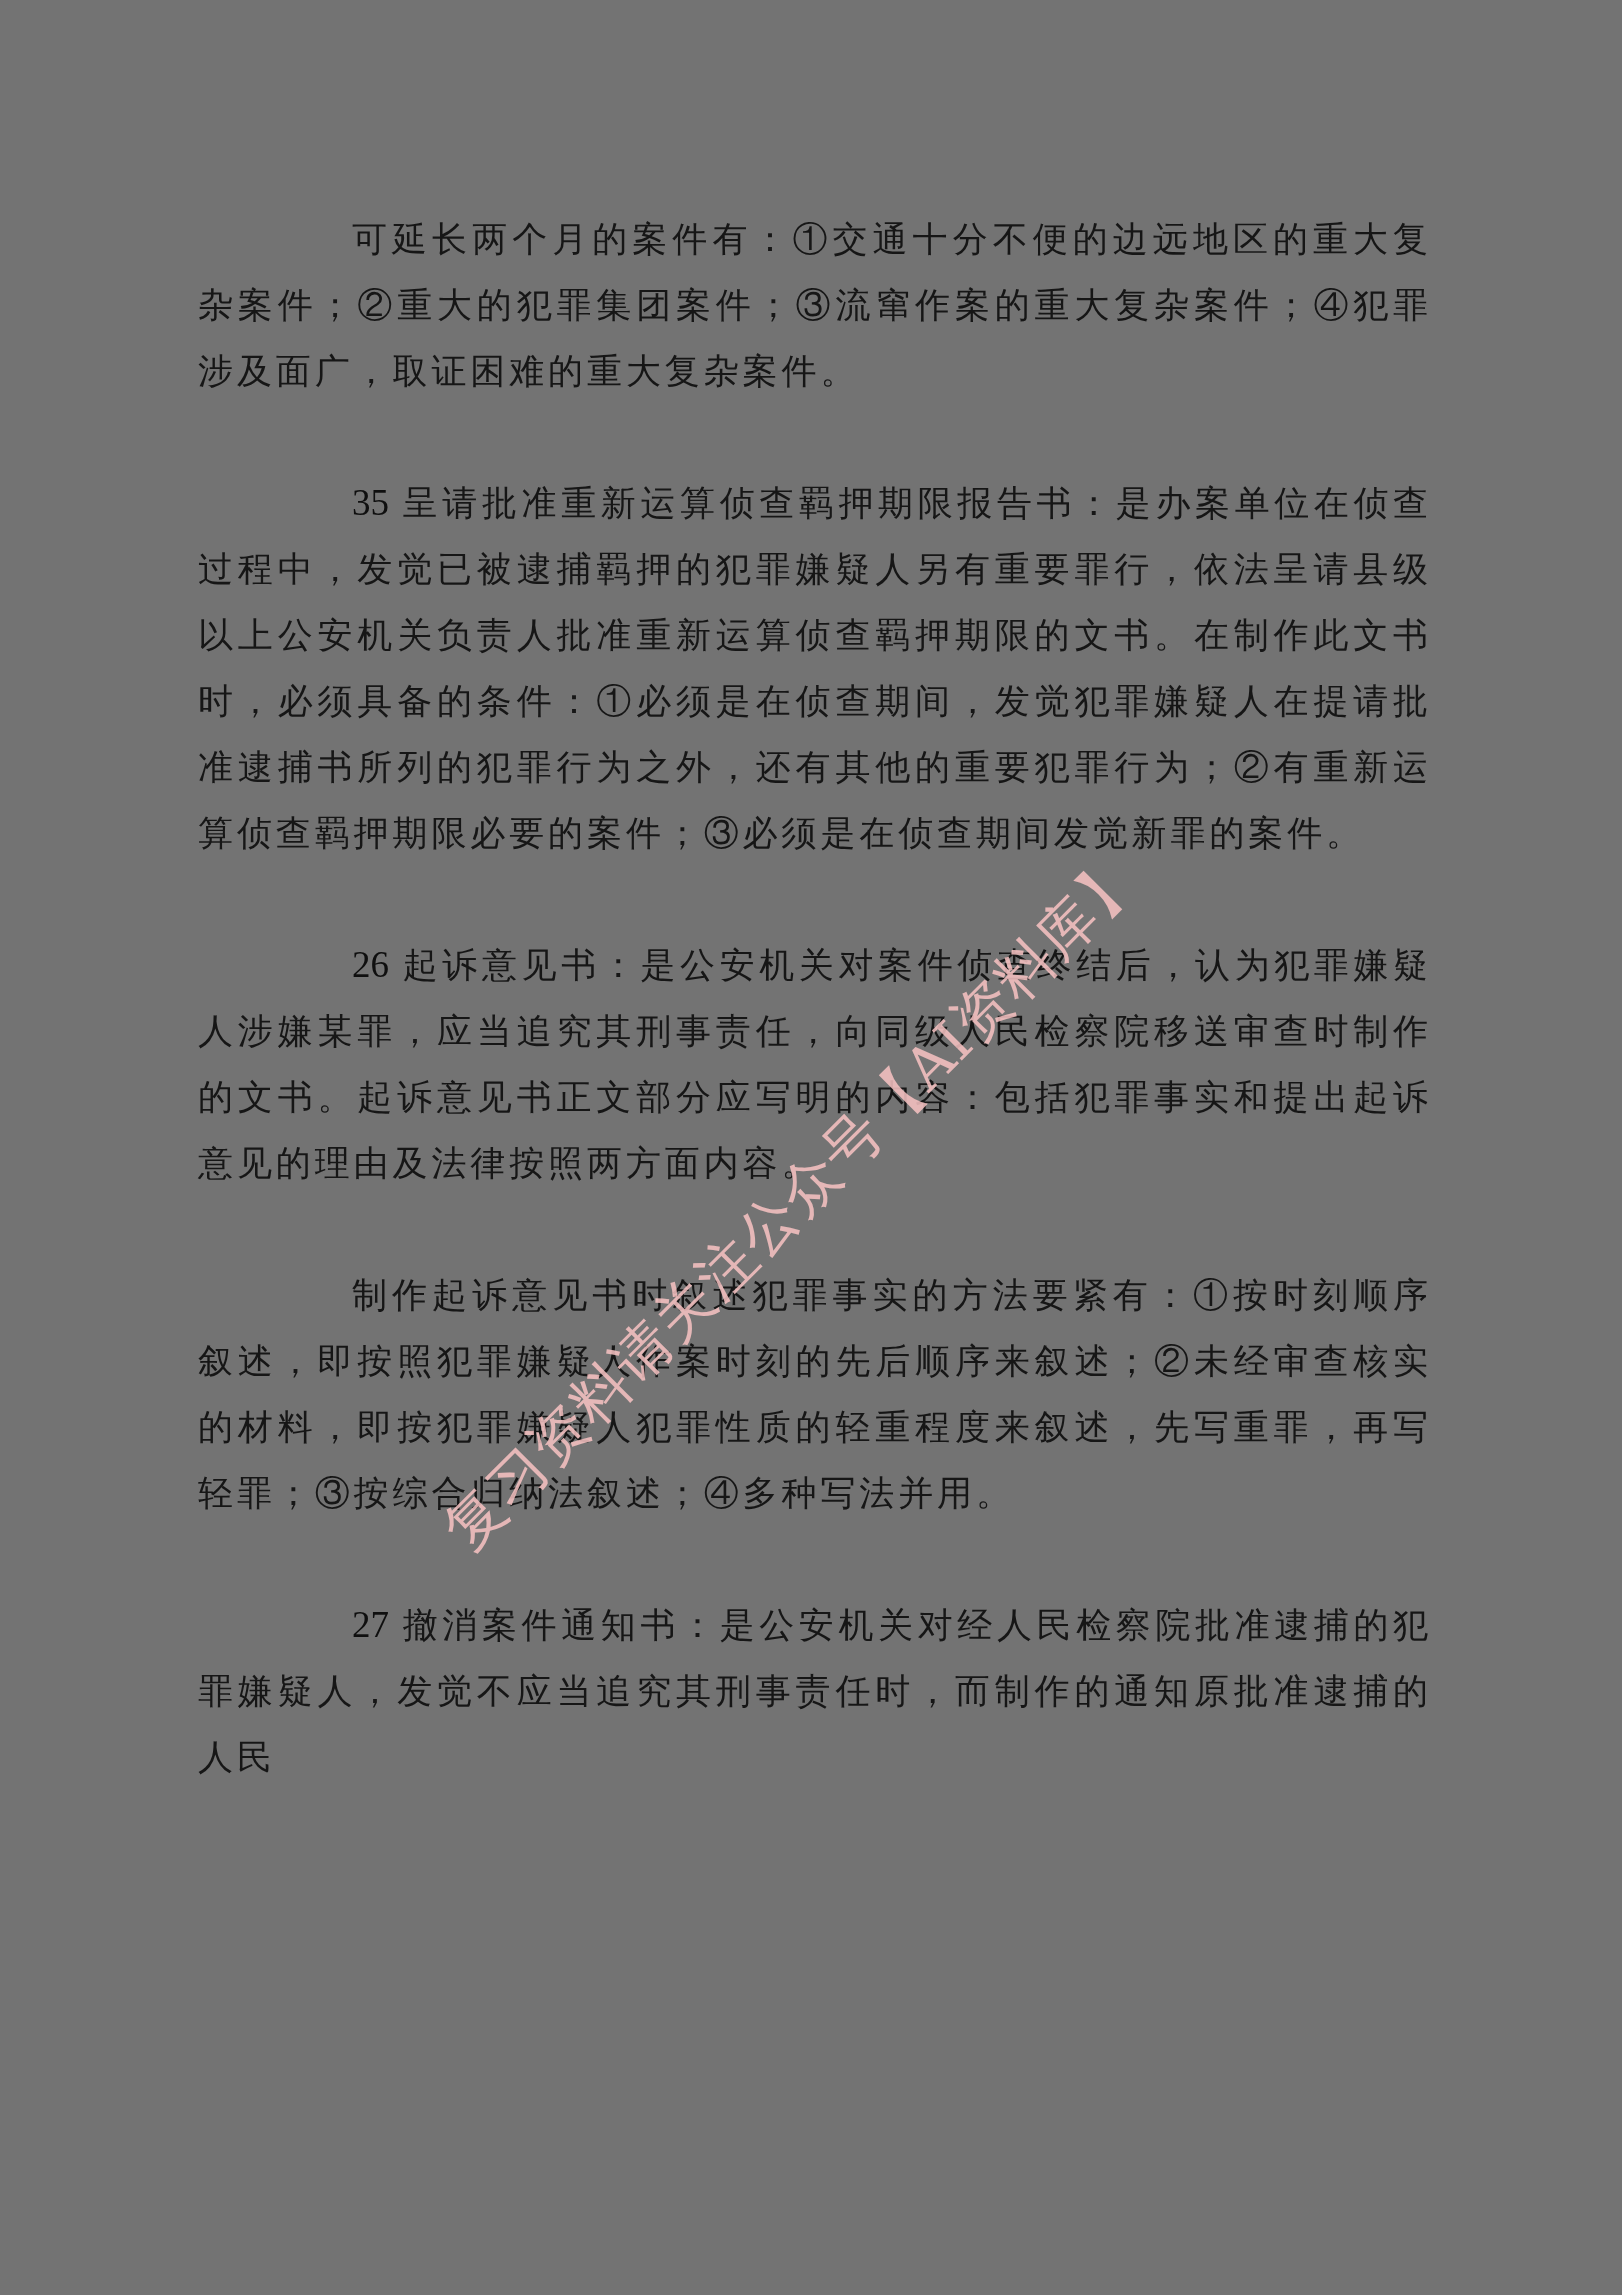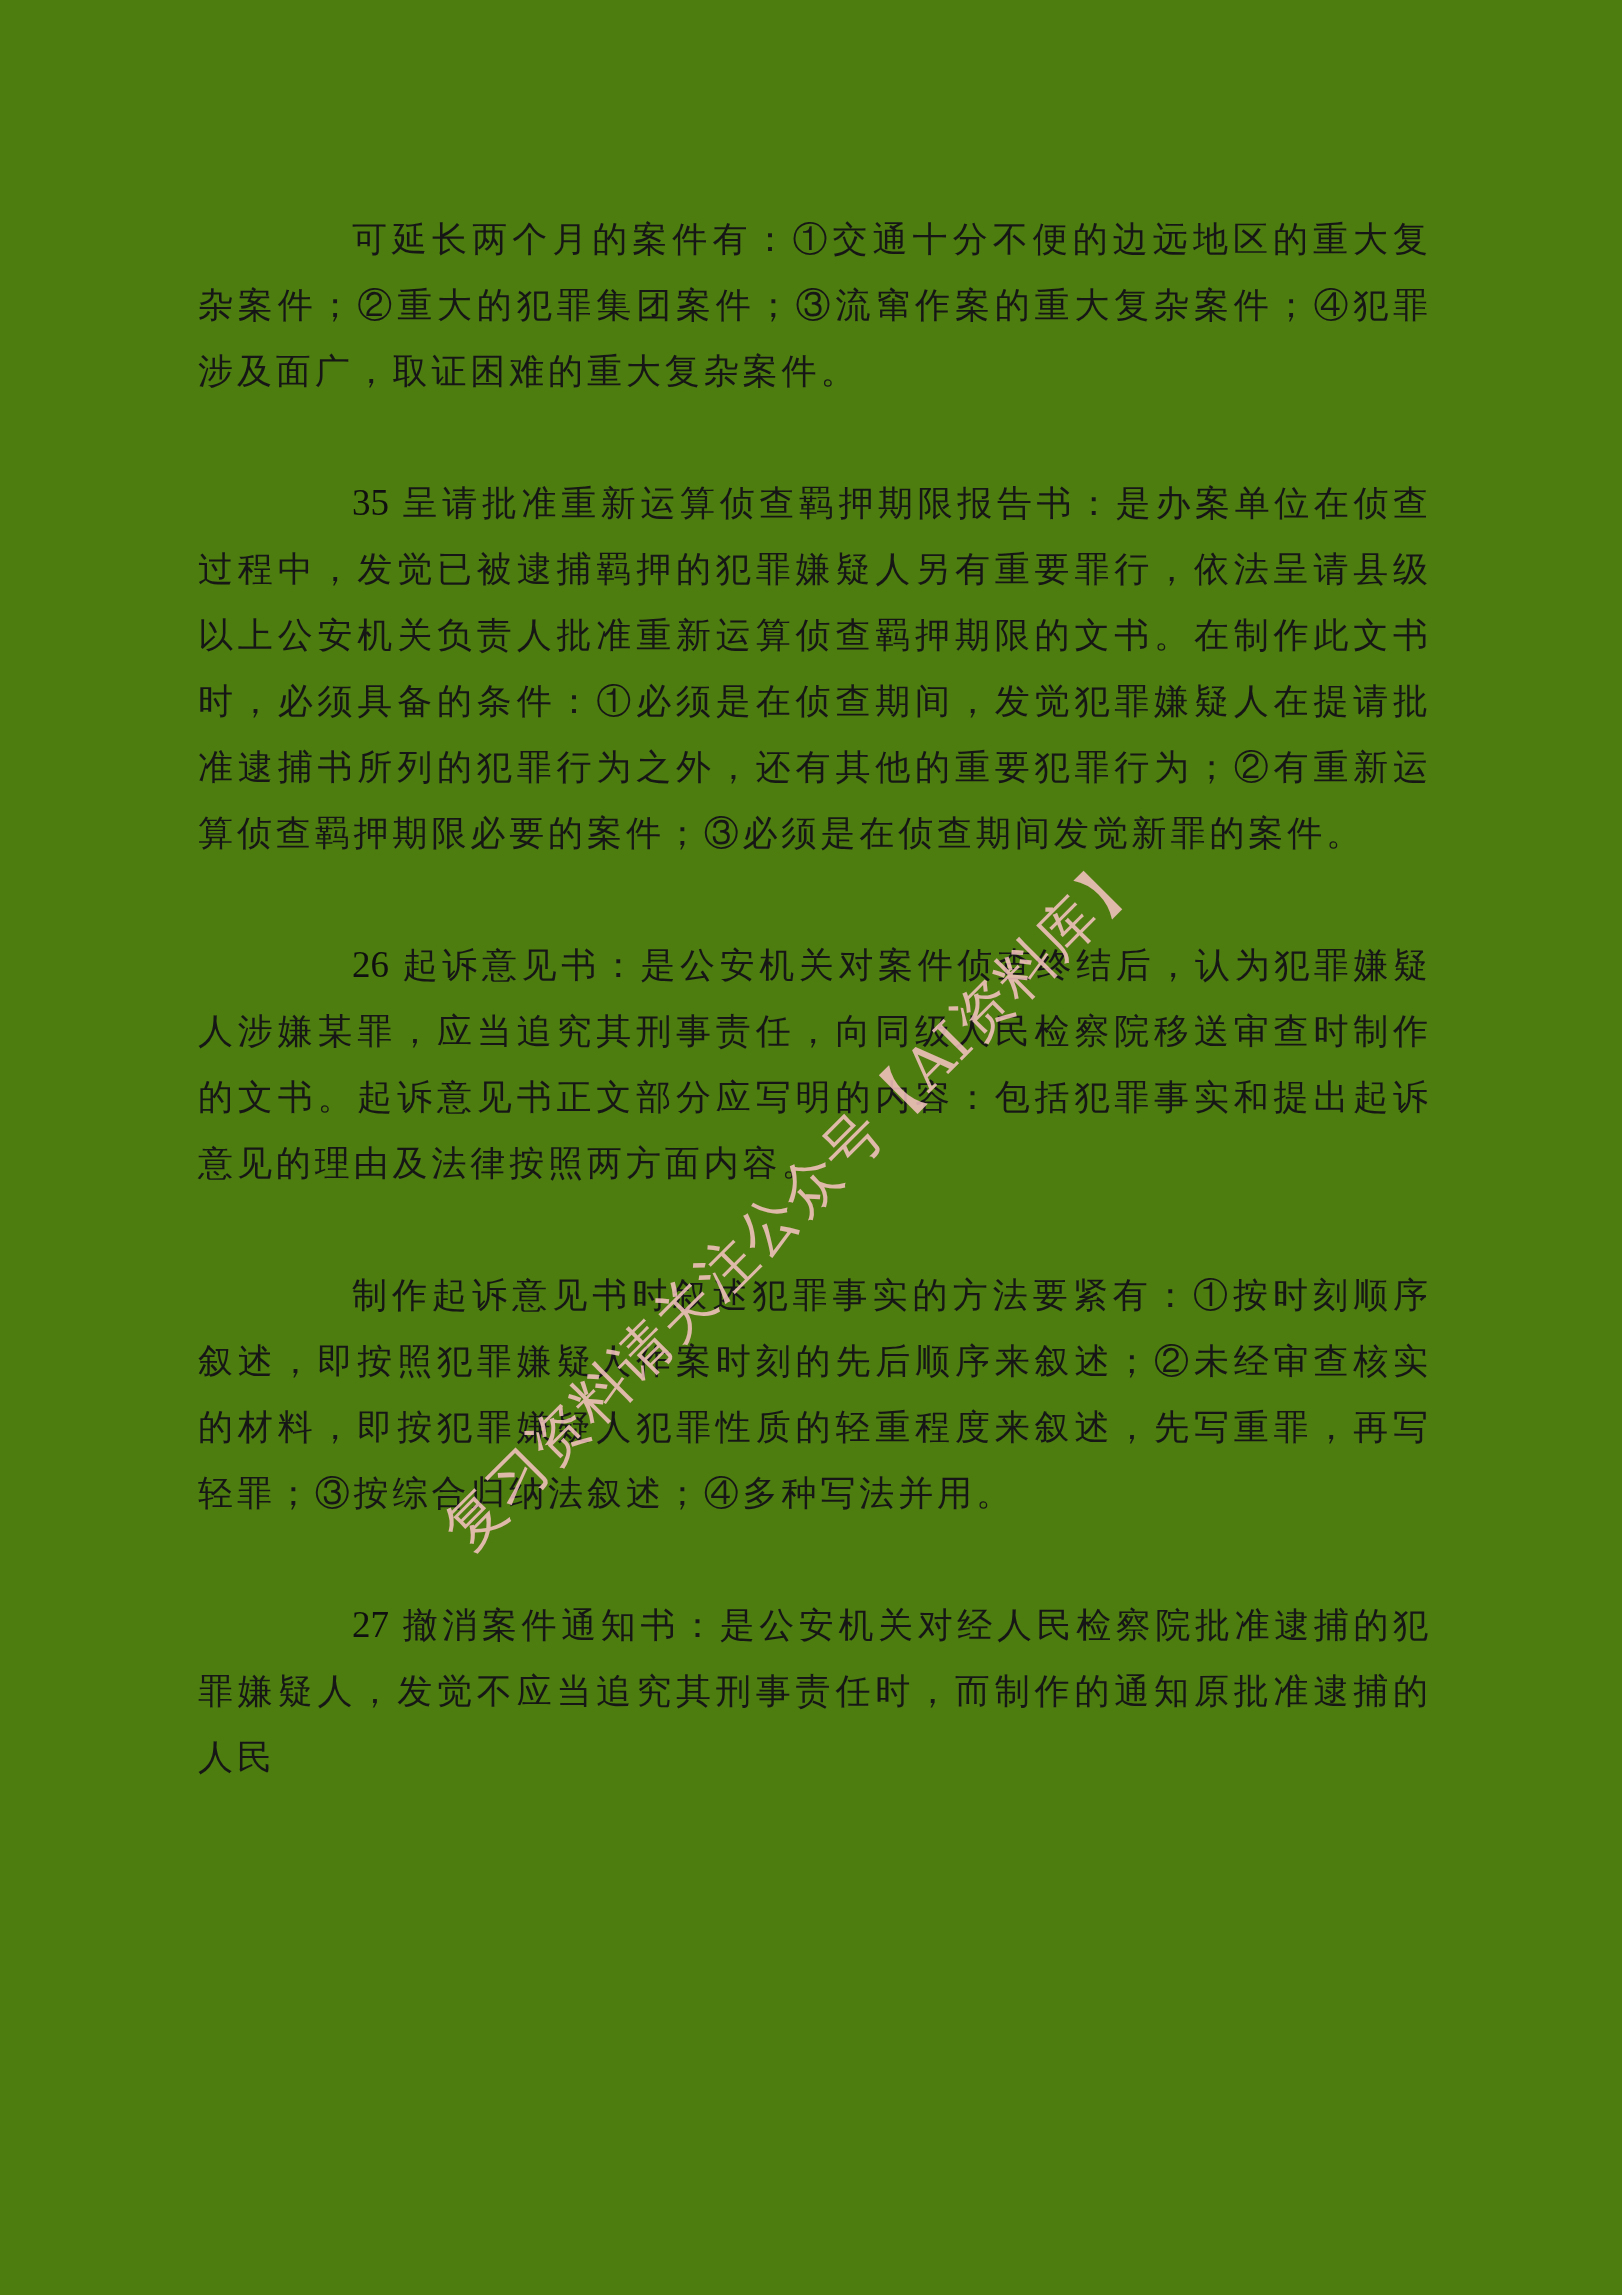--- a/index.html
+++ b/index.html
@@ -12,21 +12,21 @@
       height: 2295px;
       position: relative;
       overflow: hidden;
     }
     .page {
       position: absolute;
       left: 0;
       top: 0;
       width: 1623px;
       height: 2295px;
-      background: #4d7c0f;
+      background: #737373;
     }
     .content {
       position: absolute;
       left: 198px;
       top: 206px;
       width: 1234px;
       font-family: "DejaVu Serif", "Liberation Serif", serif;
       font-size: 35px;
       line-height: 66px;
       letter-spacing: 3.9px;

